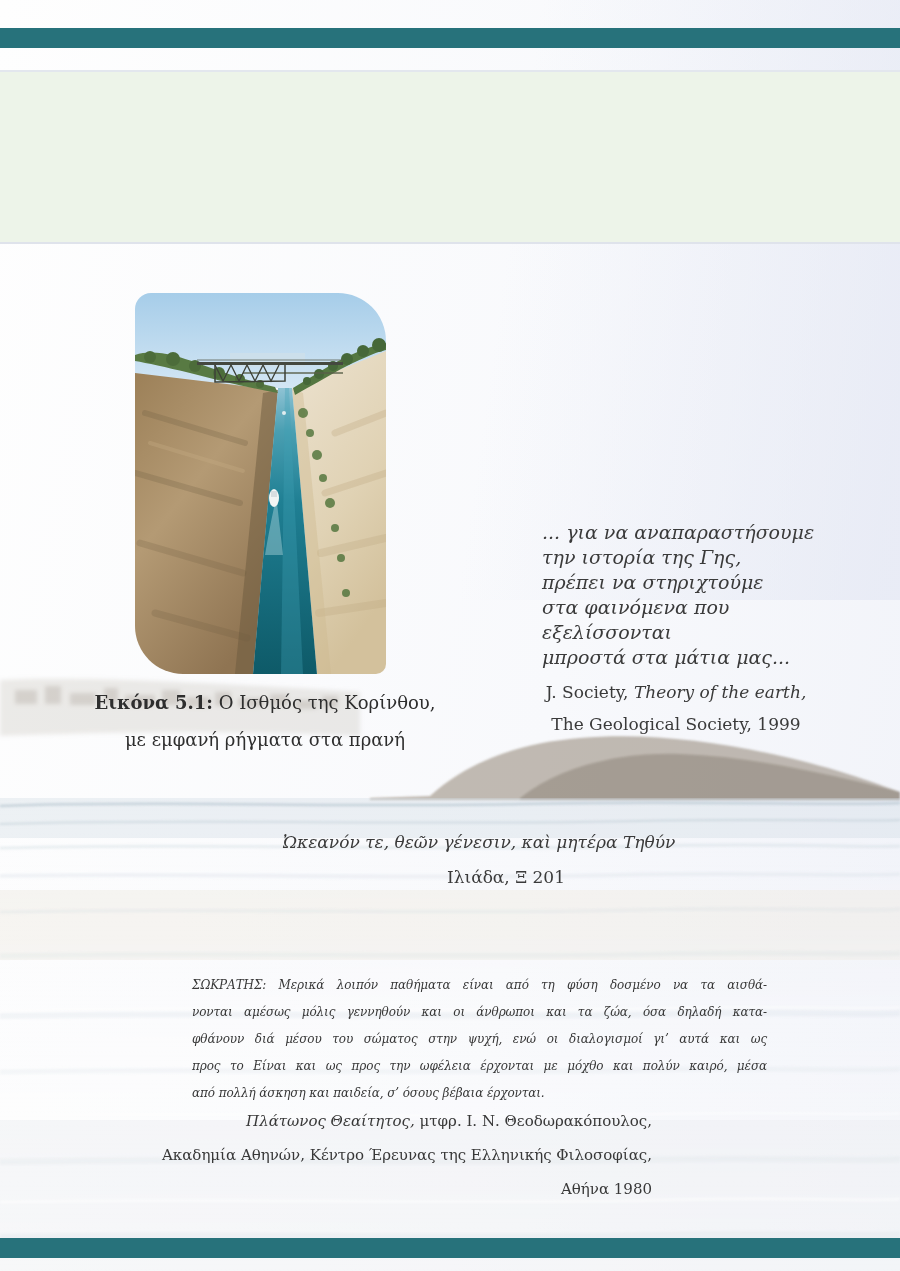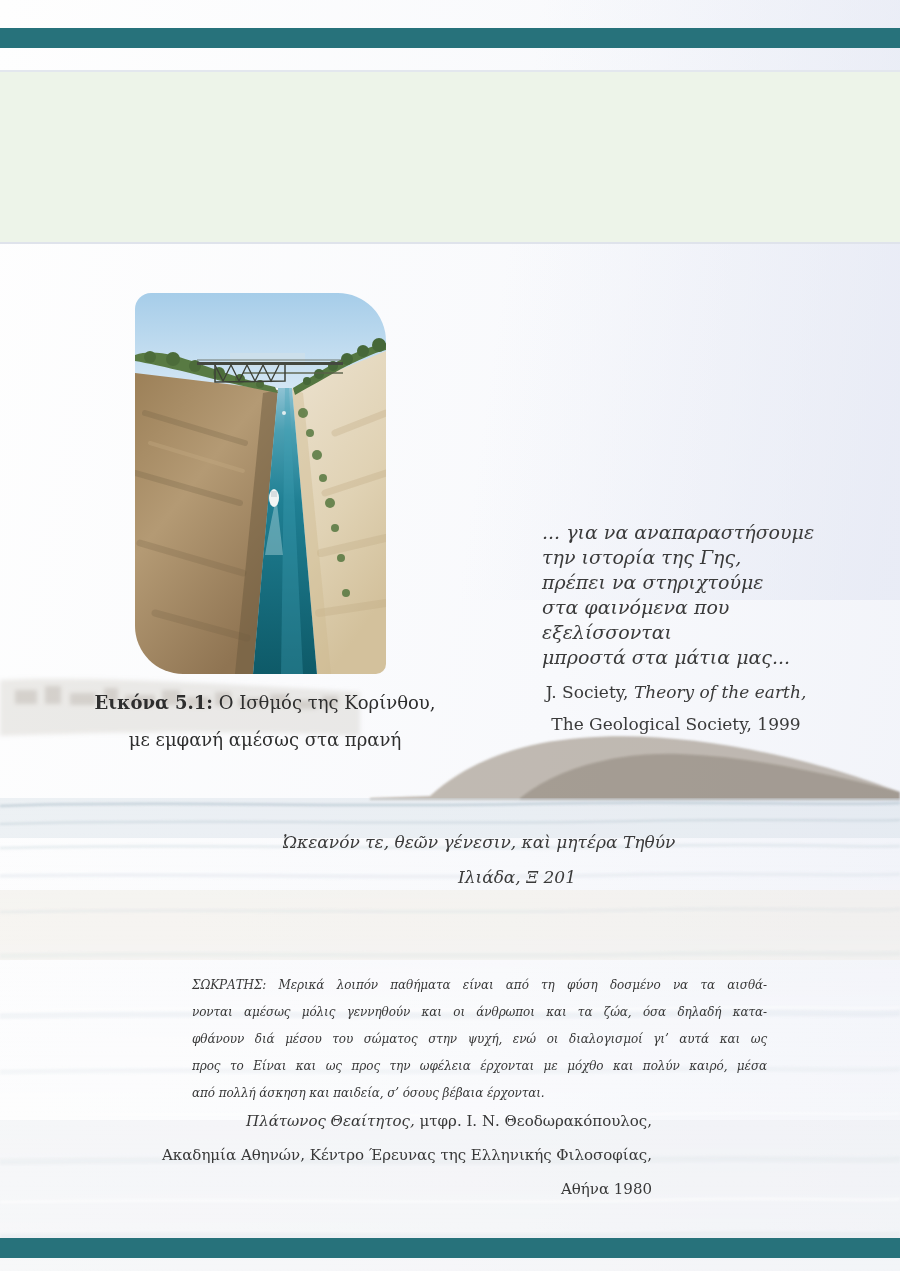--- a/index.html
+++ b/index.html
@@ -21,22 +21,22 @@
   .caption{left:90px;top:684px;width:350px;text-align:center;
            font-size:18px;line-height:37px;color:#2e2e2e;}
   .caption .cap-bold{font-weight:bold;}
   .hutton{left:542px;top:520px;width:300px;font-style:italic;
           font-size:19px;line-height:25px;color:#3a3a3a;}
   .hutton-attr{left:540px;top:676px;width:272px;text-align:center;
           font-size:17px;line-height:32px;color:#3a3a3a;}
   .hutton-attr .it{font-style:italic;}
   .iliad-line{left:283px;top:832px;font-style:italic;font-size:17px;
           color:#3a3a3a;white-space:nowrap;}
-  .iliad-src{left:447px;top:867px;font-style:italic;font-size:17px;
-          color:#3a3a3a;white-space:nowrap;margin-left:11px;}
+  .iliad-src{left:447px;top:867px;font-size:17px;
+          color:#3a3a3a;white-space:nowrap;}
   .socr{left:192px;top:972px;width:575px;font-style:italic;
         font-size:12px;line-height:27px;color:#383838;letter-spacing:-0.1px;}
   .socr-line{text-align:justify;text-align-last:justify;}
   .socr-line.last{text-align-last:left;}
   .plato-attr{left:150px;top:1104px;width:502px;text-align:right;
         font-size:15px;line-height:34px;color:#383838;}
   .plato-attr .it{font-style:italic;margin-top:38px;}
 </style>
 </head>
 <body>
@@ -196,21 +196,21 @@
         <path d="M140,210 C136,228 133,244 130,262 L148,262 C146,244 144,228 142,210 Z" fill="#bfe0e6" opacity="0.4"></path>
         <ellipse cx="139" cy="205" rx="5" ry="9" fill="#f2f5f4"></ellipse>
         <rect x="136" y="198" width="6" height="6" fill="#d8dee0"></rect>
         <circle cx="149" cy="120" r="2" fill="#eef4f4" opacity="0.9"></circle>
       </g>
     </svg>
   </div>
 
   <div class="abs caption">
     <div><span class="cap-bold">Εικόνα 5.1:</span><span> Ο Ισθμός της Κορίνθου,</span></div>
-    <div>με εμφανή αμέσως στα πρανή</div>
+    <div>με εμφανή ρήγματα στα πρανή</div>
   </div>
 
   <div class="abs hutton">
     <div>... για να αναπαραστήσουμε</div>
     <div>την ιστορία της Γης,</div>
     <div>πρέπει να στηριχτούμε</div>
     <div>στα φαινόμενα που εξελίσσονται</div>
     <div>μπροστά στα μάτια μας...</div>
   </div>
   <div class="abs hutton-attr">

